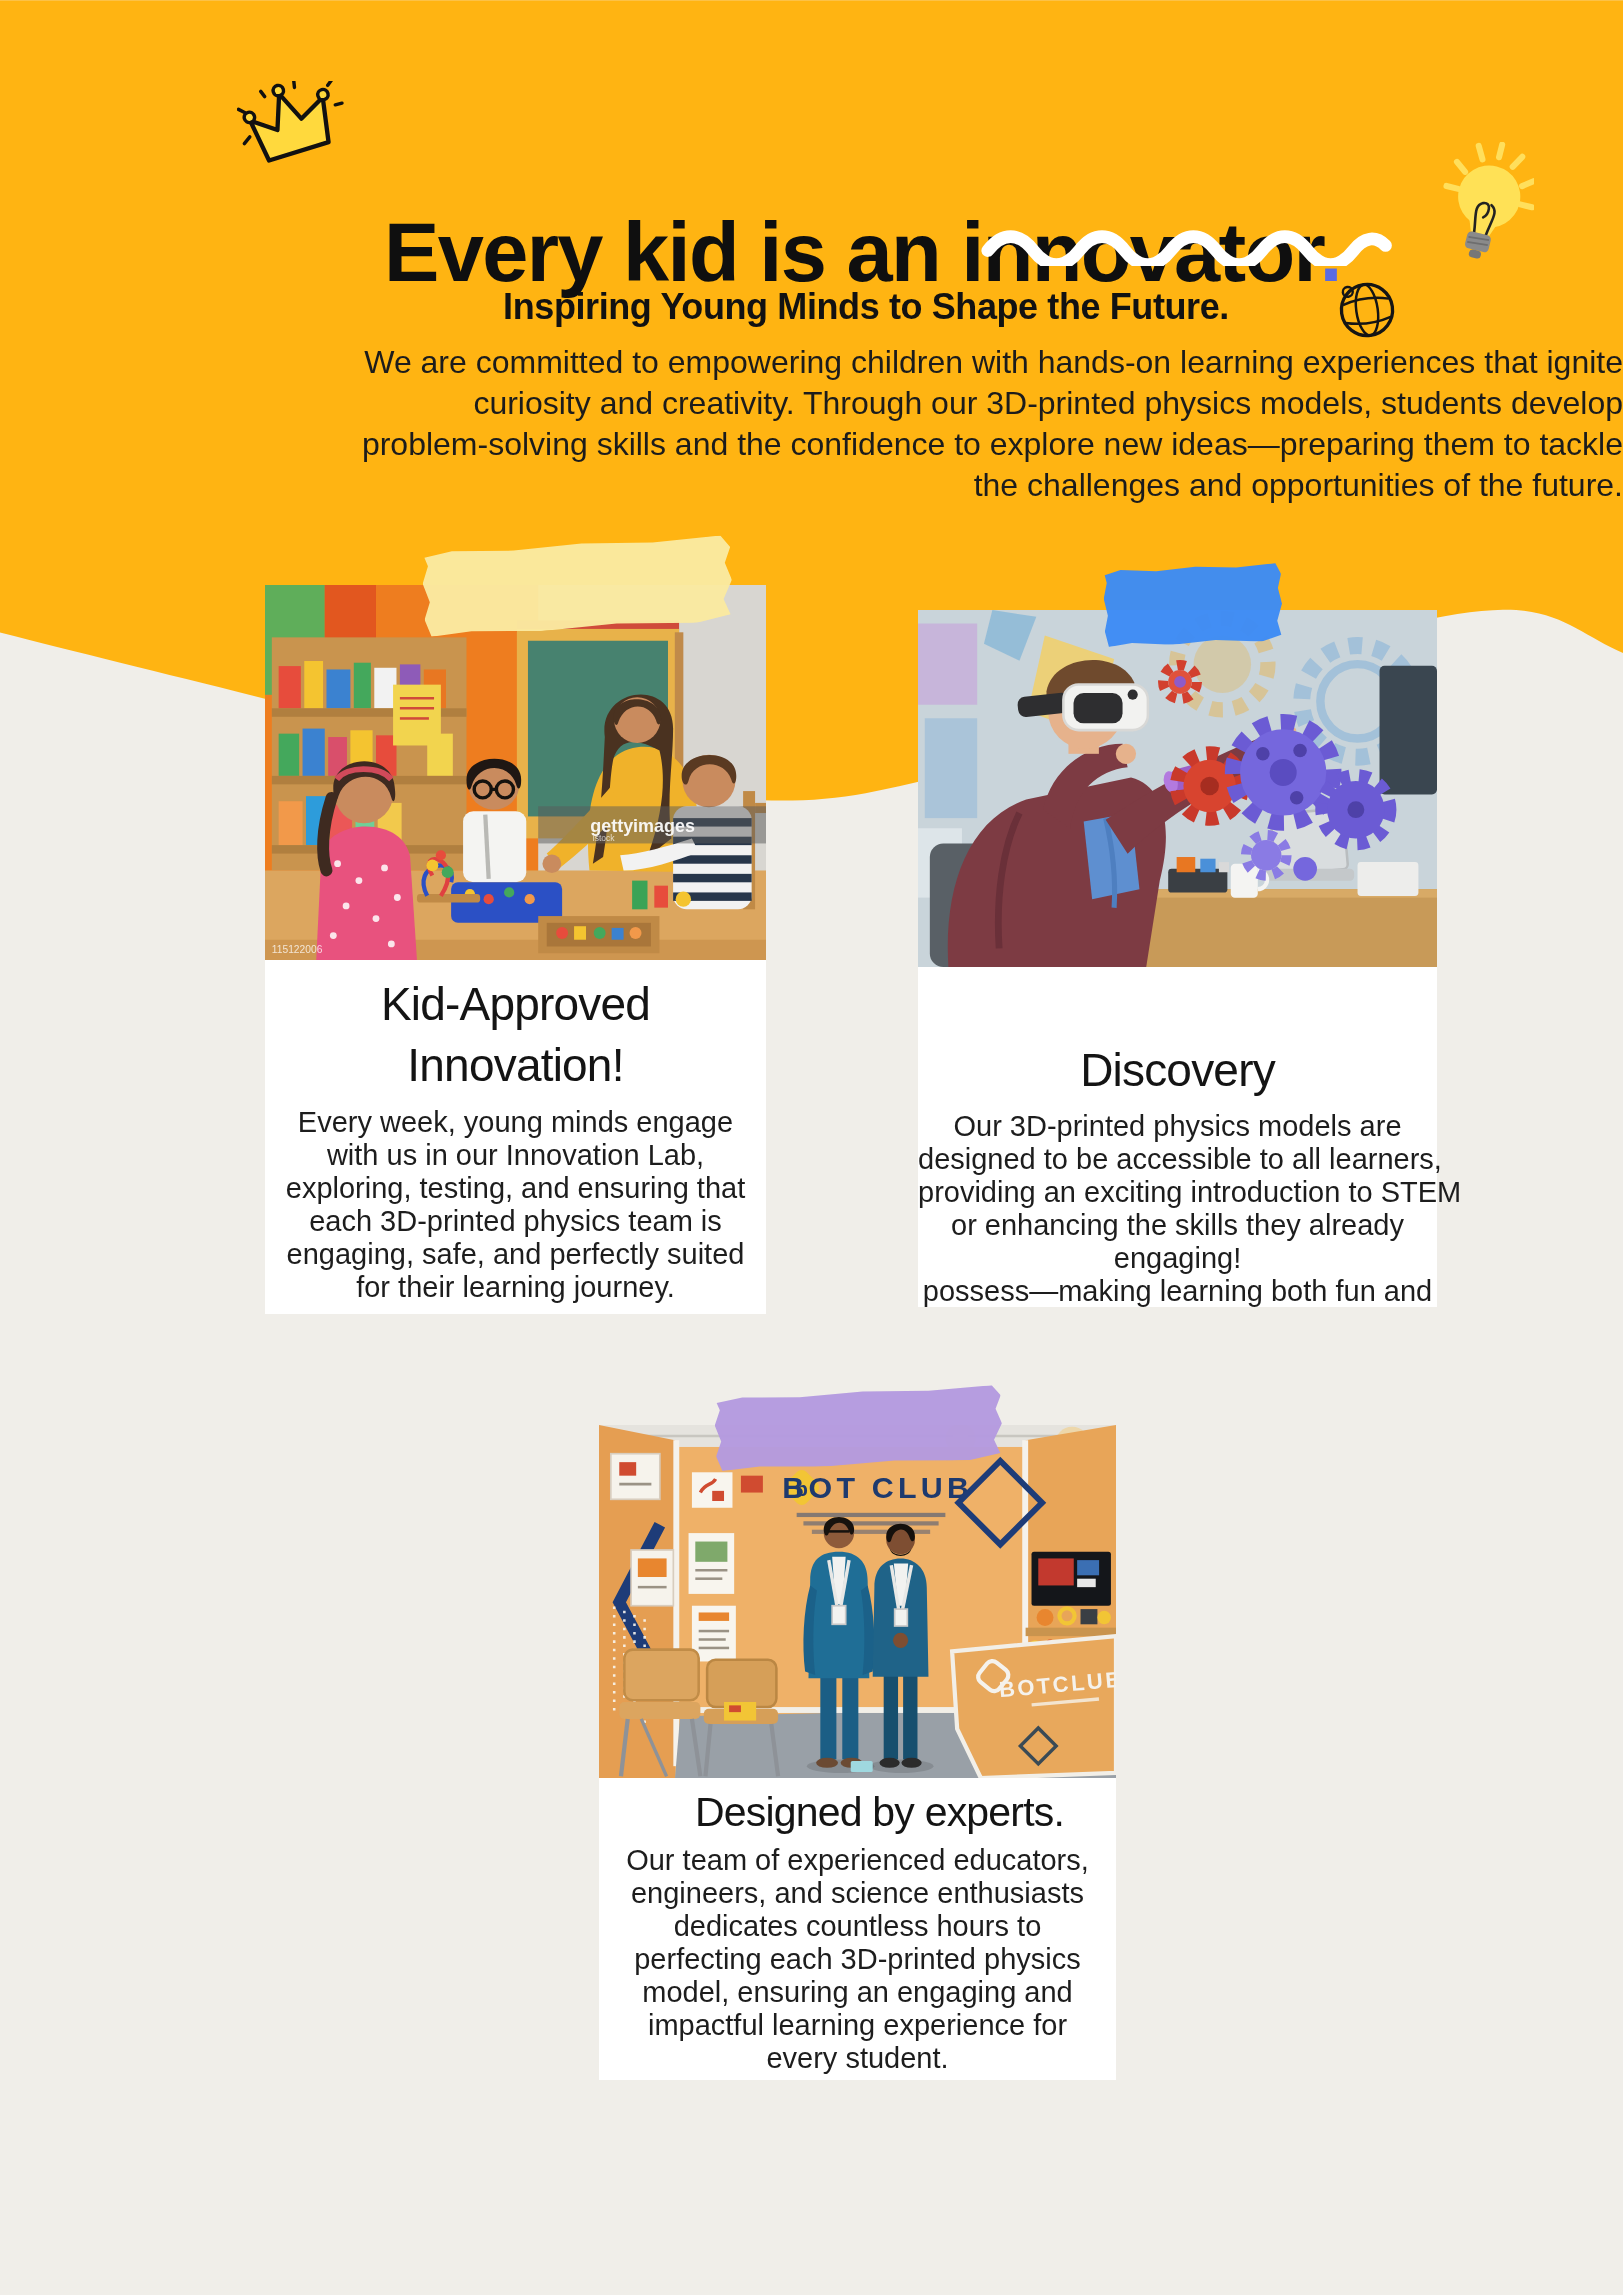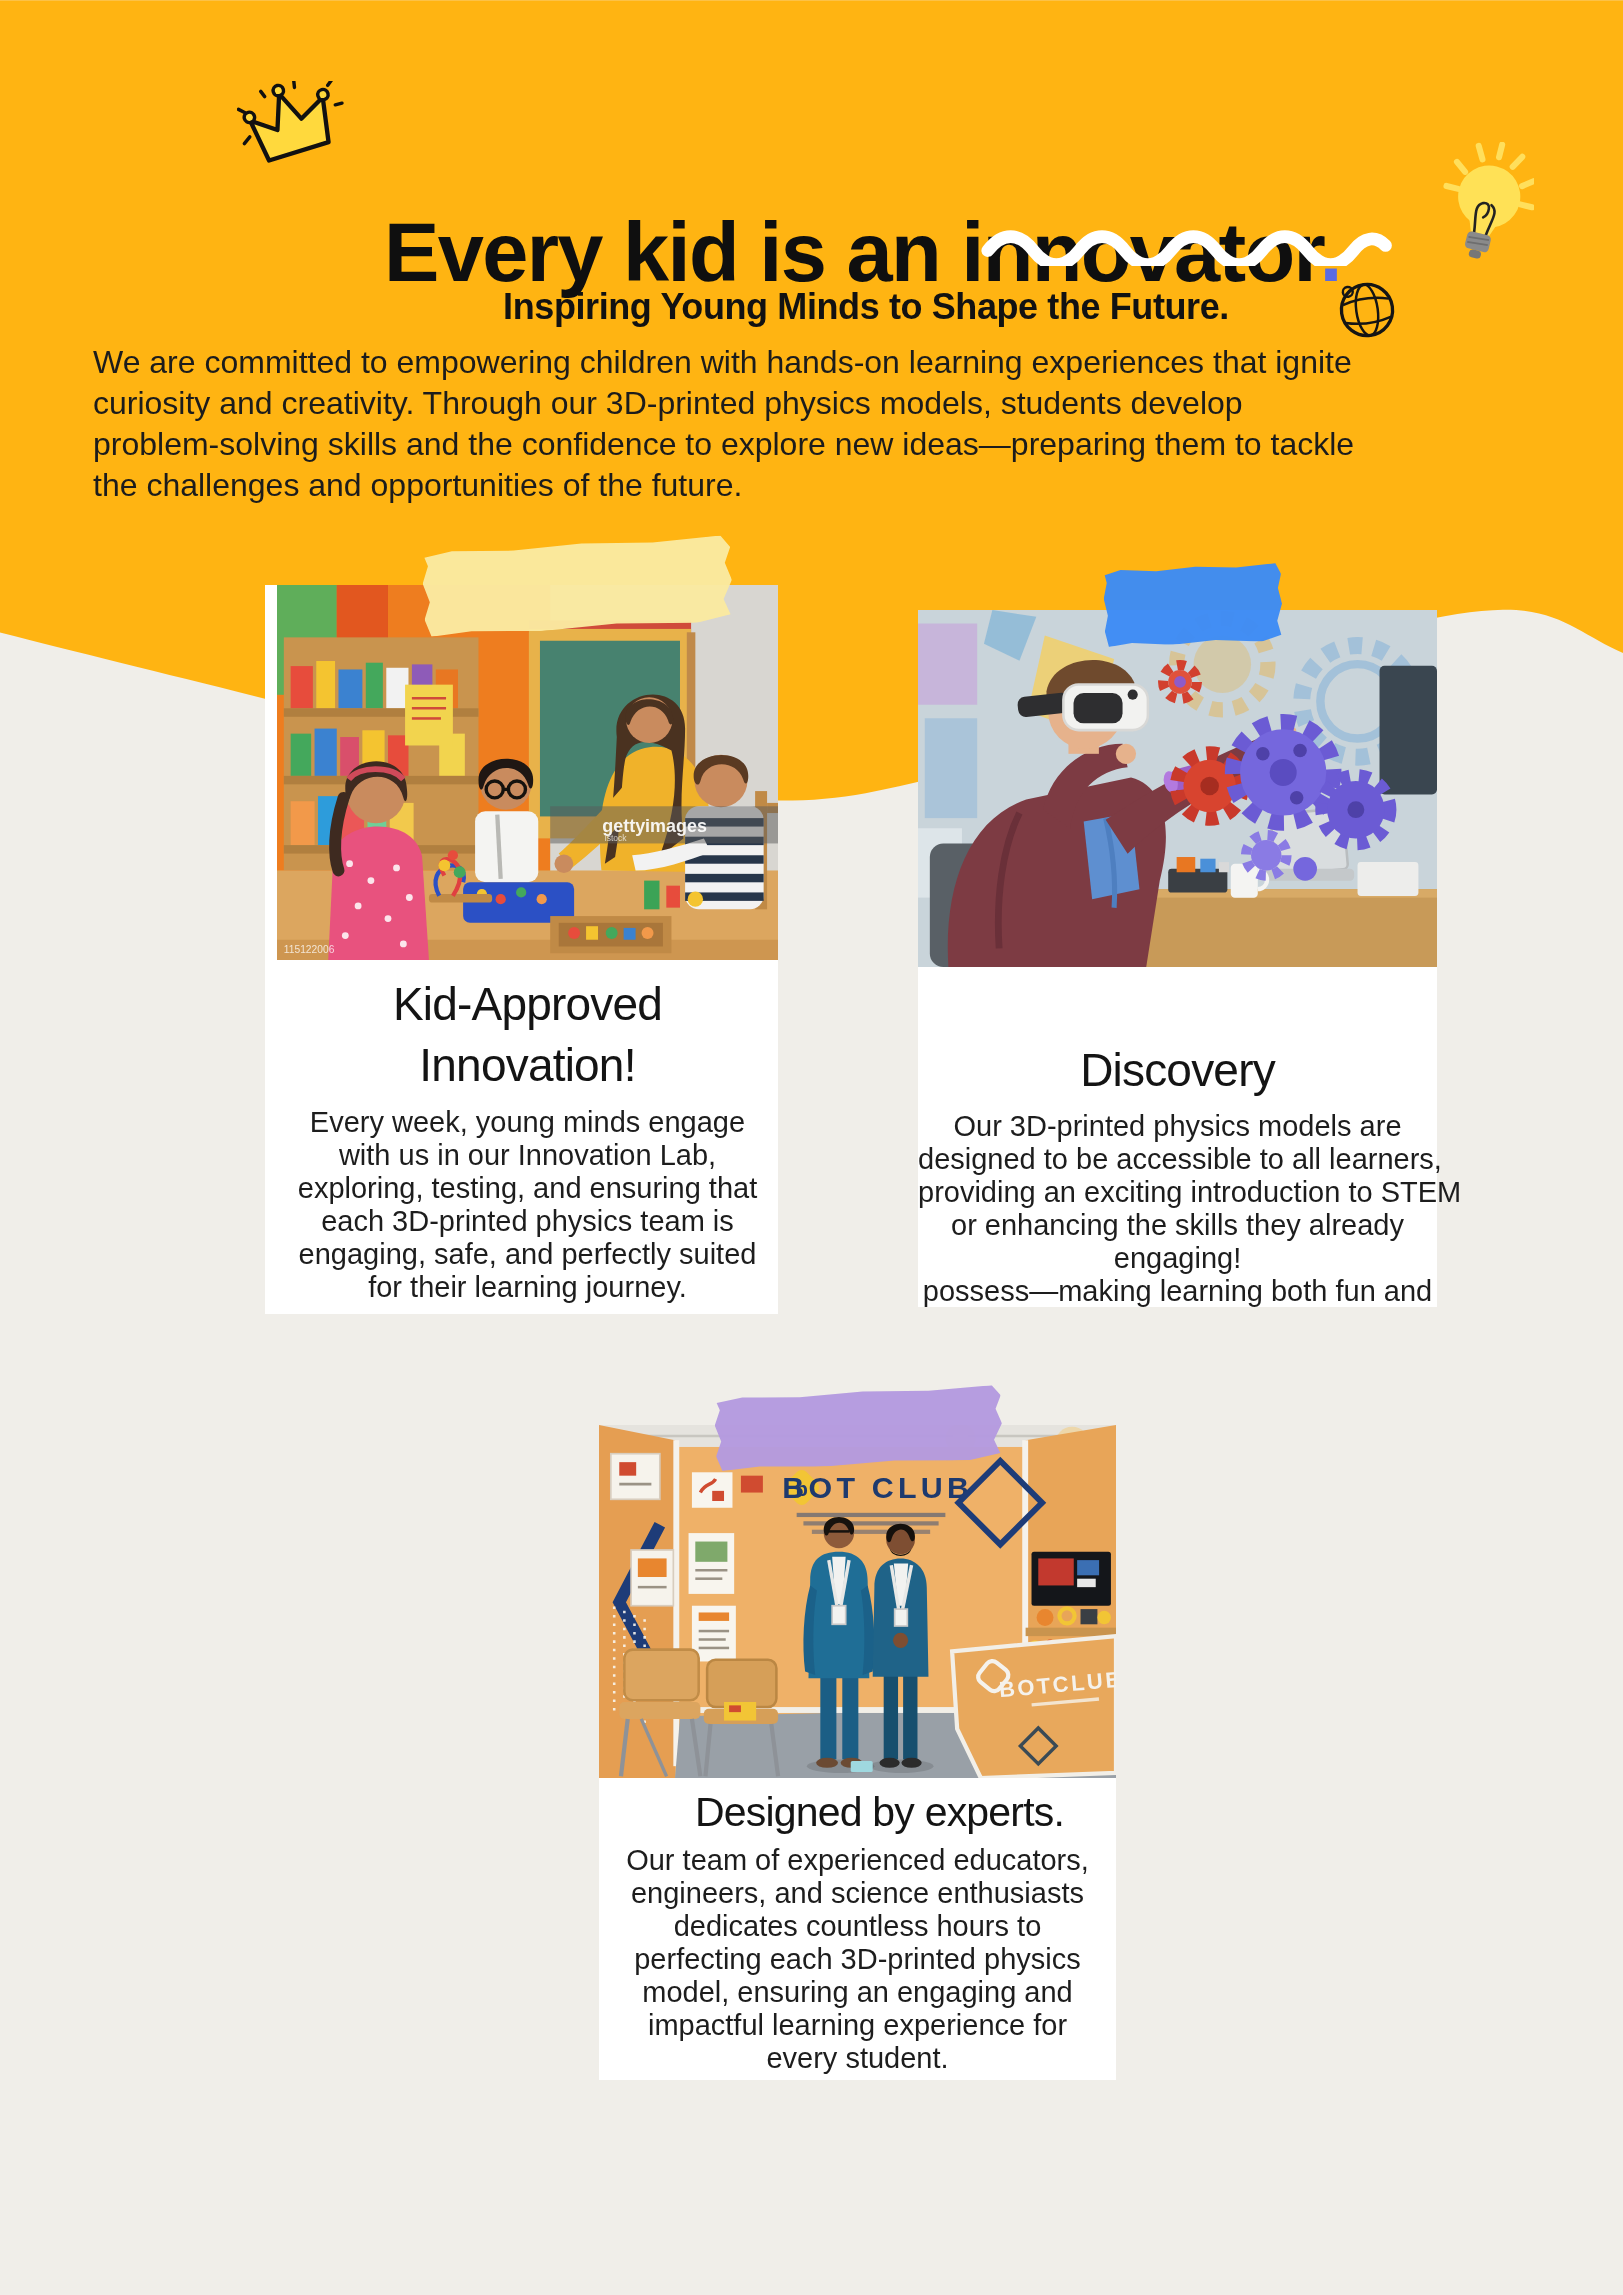--- a/index.html
+++ b/index.html
@@ -20,21 +20,21 @@
     white-space:nowrap;
   }
   .title-period{color:#5B6BE1;}
   .page-subtitle{
     position:absolute;left:101px;top:286px;width:1530px;z-index:2;
     text-align:center;font-size:36px;font-weight:700;letter-spacing:-0.4px;color:#121212;
     white-space:nowrap;
   }
   .intro{
     position:absolute;left:93px;top:342px;width:1530px;z-index:2;
-    text-align:left;font-size:32px;line-height:41px;color:#1c1c1c;
+    text-align:right;font-size:32px;line-height:41px;color:#1c1c1c;
   }
   .intro .pline{white-space:nowrap;}
 
   .card{
     position:absolute;z-index:2;background:#FFFFFF;text-align:center;
   }
   .card .photo{display:block;width:100%;overflow:hidden;}
   .card .photo svg{display:block;}
   .card-title{
     margin:0;font-weight:400;color:#141414;letter-spacing:-0.8px;
@@ -120,21 +120,21 @@
     </g>
   </svg>
 
   <div class="intro">
     <div class="pline">We are committed to empowering children with hands-on learning experiences that ignite</div>
     <div class="pline">curiosity and creativity. Through our 3D-printed physics models, students develop</div>
     <div class="pline">problem-solving skills and the confidence to explore new ideas—preparing them to tackle</div>
     <div class="pline">the challenges and opportunities of the future.</div>
   </div>
 
-  <section class="card card1" style="left:265px;top:585px;width:501px;height:729px;padding-left:12px;">
+  <section class="card card1" style="left:265px;top:585px;width:501px;height:729px;">
     <div class="photo" style="height:375px;" aria-label="Teacher and three children playing with colorful learning toys in a classroom">
       <svg width="543" height="375" viewBox="0 0 636 444" preserveAspectRatio="none">
         <rect width="636" height="444" fill="#D8D6D1"></rect>
         <rect x="0" y="0" width="320" height="360" fill="#EE7D1F"></rect>
         <rect x="0" y="0" width="70" height="130" fill="#5FAE5A"></rect>
         <rect x="70" y="0" width="60" height="110" fill="#E2571F"></rect>
 
         <rect x="8" y="62" width="228" height="276" fill="#C9944E"></rect>
         <g>
           <rect x="16" y="96" width="26" height="50" fill="#E74C3C"></rect>

